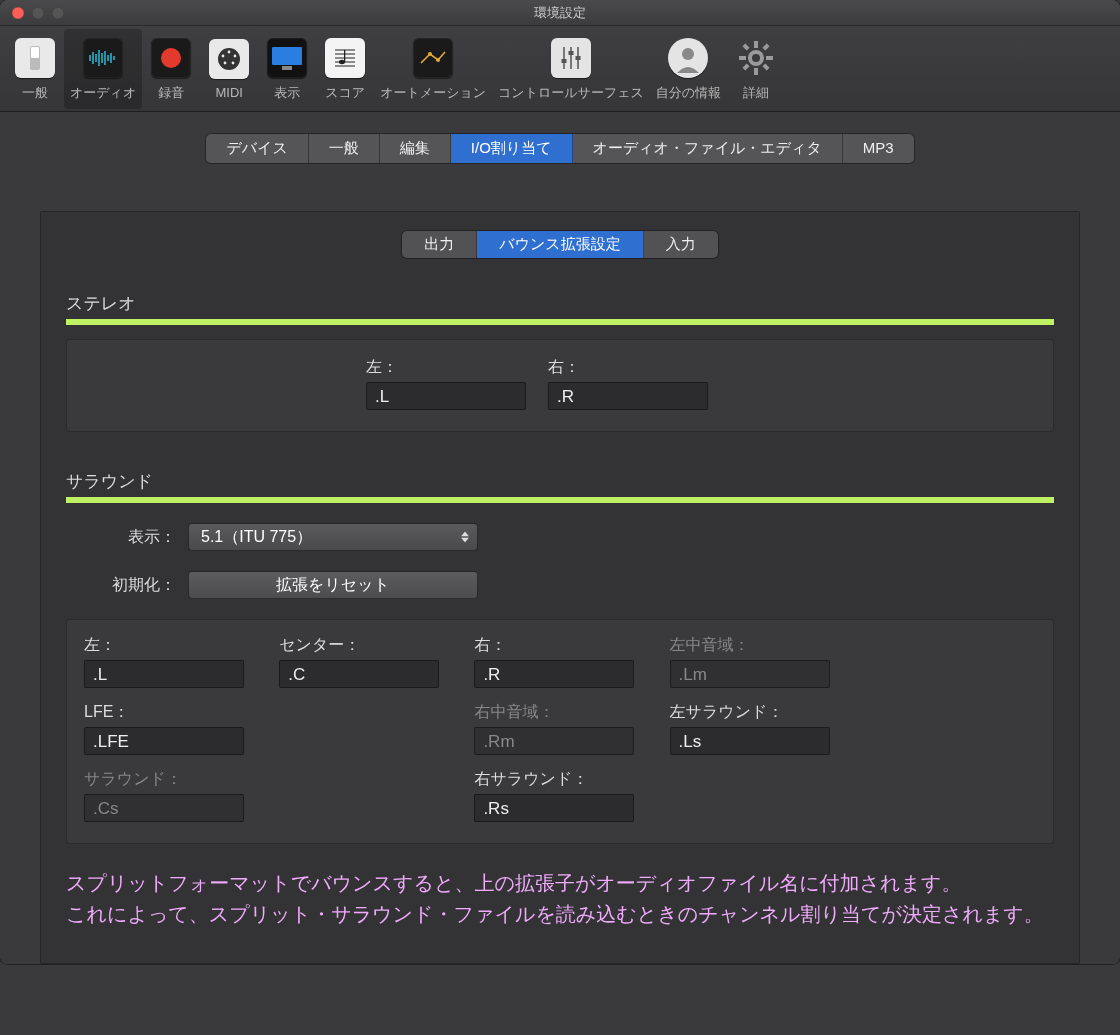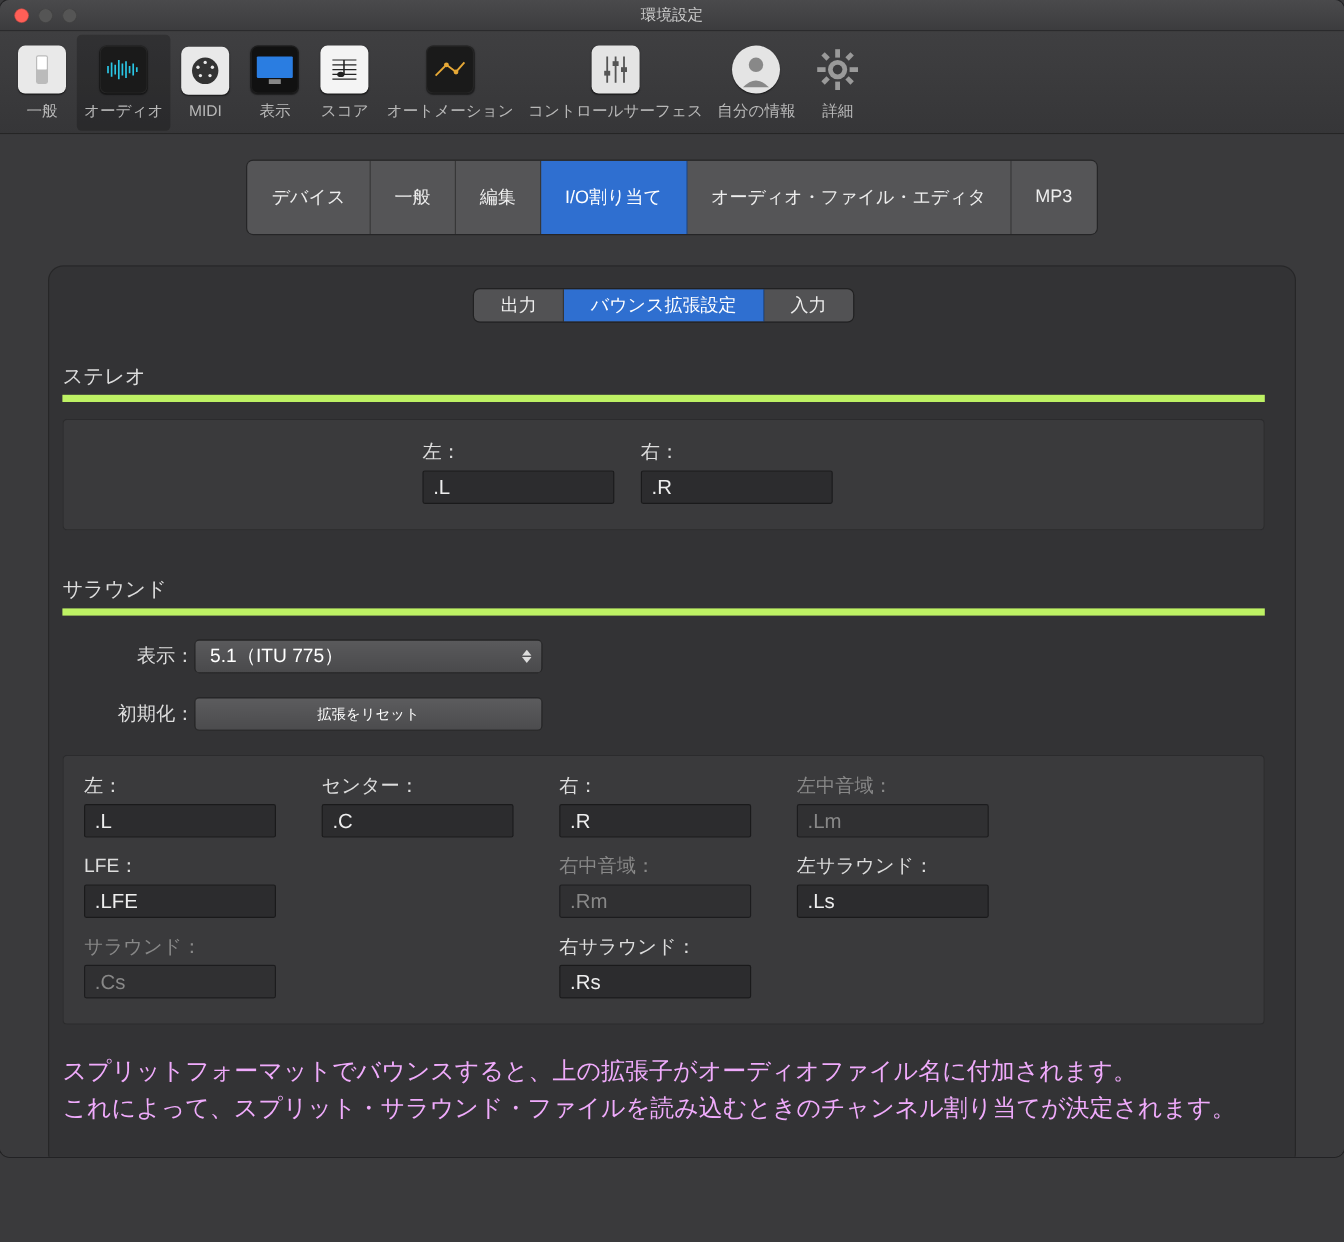--- a/index.html
+++ b/index.html
@@ -89,34 +89,34 @@
     border-radius: 5px;
     overflow: hidden;
     box-shadow: 0 0 0 1px rgba(0,0,0,0.35);
   }
   .segbar { margin: 0 auto; }
   .segwrap { text-align: center; }
   .seg {
     background: #555557;
     color: #eee;
     font-size: 15px;
-    padding: 21px 20px;
+    padding: 5px 20px;
     border-right: 1px solid rgba(0,0,0,0.35);
     cursor: default;
   }
   .seg:last-child { border-right: none; }
   .seg.active {
     background: #2f6fd0;
     color: #fff;
   }
   .panel {
-    margin-top: 26px;
+    margin-top: 48px;
     background: #333335;
-    border-radius: 13px;
-    padding: 20px 26px 34px 12px;
+    border-radius: 2px;
+    padding: 20px 26px 34px 26px;
     box-shadow: inset 0 0 0 1px rgba(0,0,0,0.25);
   }
   .subseg { margin-bottom: 30px; }
   .subseg .seg { font-size: 15px; padding: 4px 22px; background: #525254; }
   .subseg .seg.active { background: #2f6fd0; }
   .section-label {
     font-size: 17px;
     color: #ddd;
     padding: 4px 0;
     border-bottom: 6px solid #bef264;
@@ -147,21 +147,21 @@
   .txt.dim { color: #888; background: #303032;}
   .stereo-inner {
     display: flex;
     gap: 22px;
     margin-left: 290px;
   }
   .formrow {
     display: flex;
     align-items: center;
     margin-top: 20px;
-    gap: 0;
+    gap: 12px;
   }
   .formrow .lab {
     width: 80px;
     text-align: right;
     font-size: 16px;
     color: #ddd;
     margin-left: 30px;
   }
   .select {
     background: linear-gradient(#5a5a5c, #4a4a4c);
@@ -179,21 +179,21 @@
   .select .chev {
     position: absolute; right: 8px; top: 50%; transform: translateY(-50%);
     display: flex; flex-direction: column; gap: 1px;
   }
   .chev svg { width: 8px; height: 5px; }
   .btn {
     background: linear-gradient(#5c5c5e, #4c4c4e);
     border: 1px solid rgba(0,0,0,0.5);
     border-radius: 4px;
     color: #fff;
-    font-size: 12px;
+    font-size: 16px;
     text-align: left;
     width: 290px;
     height: 28px;
     display: flex;
     align-items: center;
     justify-content: center;
   }
   .grid {
     display: grid;
     grid-template-columns: repeat(5, 1fr);
@@ -249,20 +249,28 @@
               <line x1="11" y1="1" x2="11" y2="17"></line>
               <line x1="14" y1="4" x2="14" y2="14"></line>
               <line x1="17" y1="2" x2="17" y2="16"></line>
               <line x1="20" y1="6" x2="20" y2="12"></line>
               <line x1="23" y1="4" x2="23" y2="14"></line>
               <line x1="26" y1="7" x2="26" y2="11"></line>
             </g>
           </svg>
       </div>
       <div class="tblabel">オーディオ</div>
+    </div>
+    <div class="tbitem">
+      <div class="tbicon">
+        <svg width="26" height="26">
+            <circle cx="13" cy="13" r="10" fill="#e23b2e"></circle>
+          </svg>
+      </div>
+      <div class="tblabel">録音</div>
     </div>
     <div class="tbitem">
       <div class="tbicon" style="background:#e9e9e9;">
         <svg width="28" height="28">
             <circle cx="14" cy="14" r="11" fill="#333"></circle>
             <circle cx="14" cy="7" r="1.4" fill="#e9e9e9"></circle>
             <circle cx="8" cy="11" r="1.4" fill="#e9e9e9"></circle>
             <circle cx="20" cy="11" r="1.4" fill="#e9e9e9"></circle>
             <circle cx="10" cy="18" r="1.4" fill="#e9e9e9"></circle>
             <circle cx="18" cy="18" r="1.4" fill="#e9e9e9"></circle>

